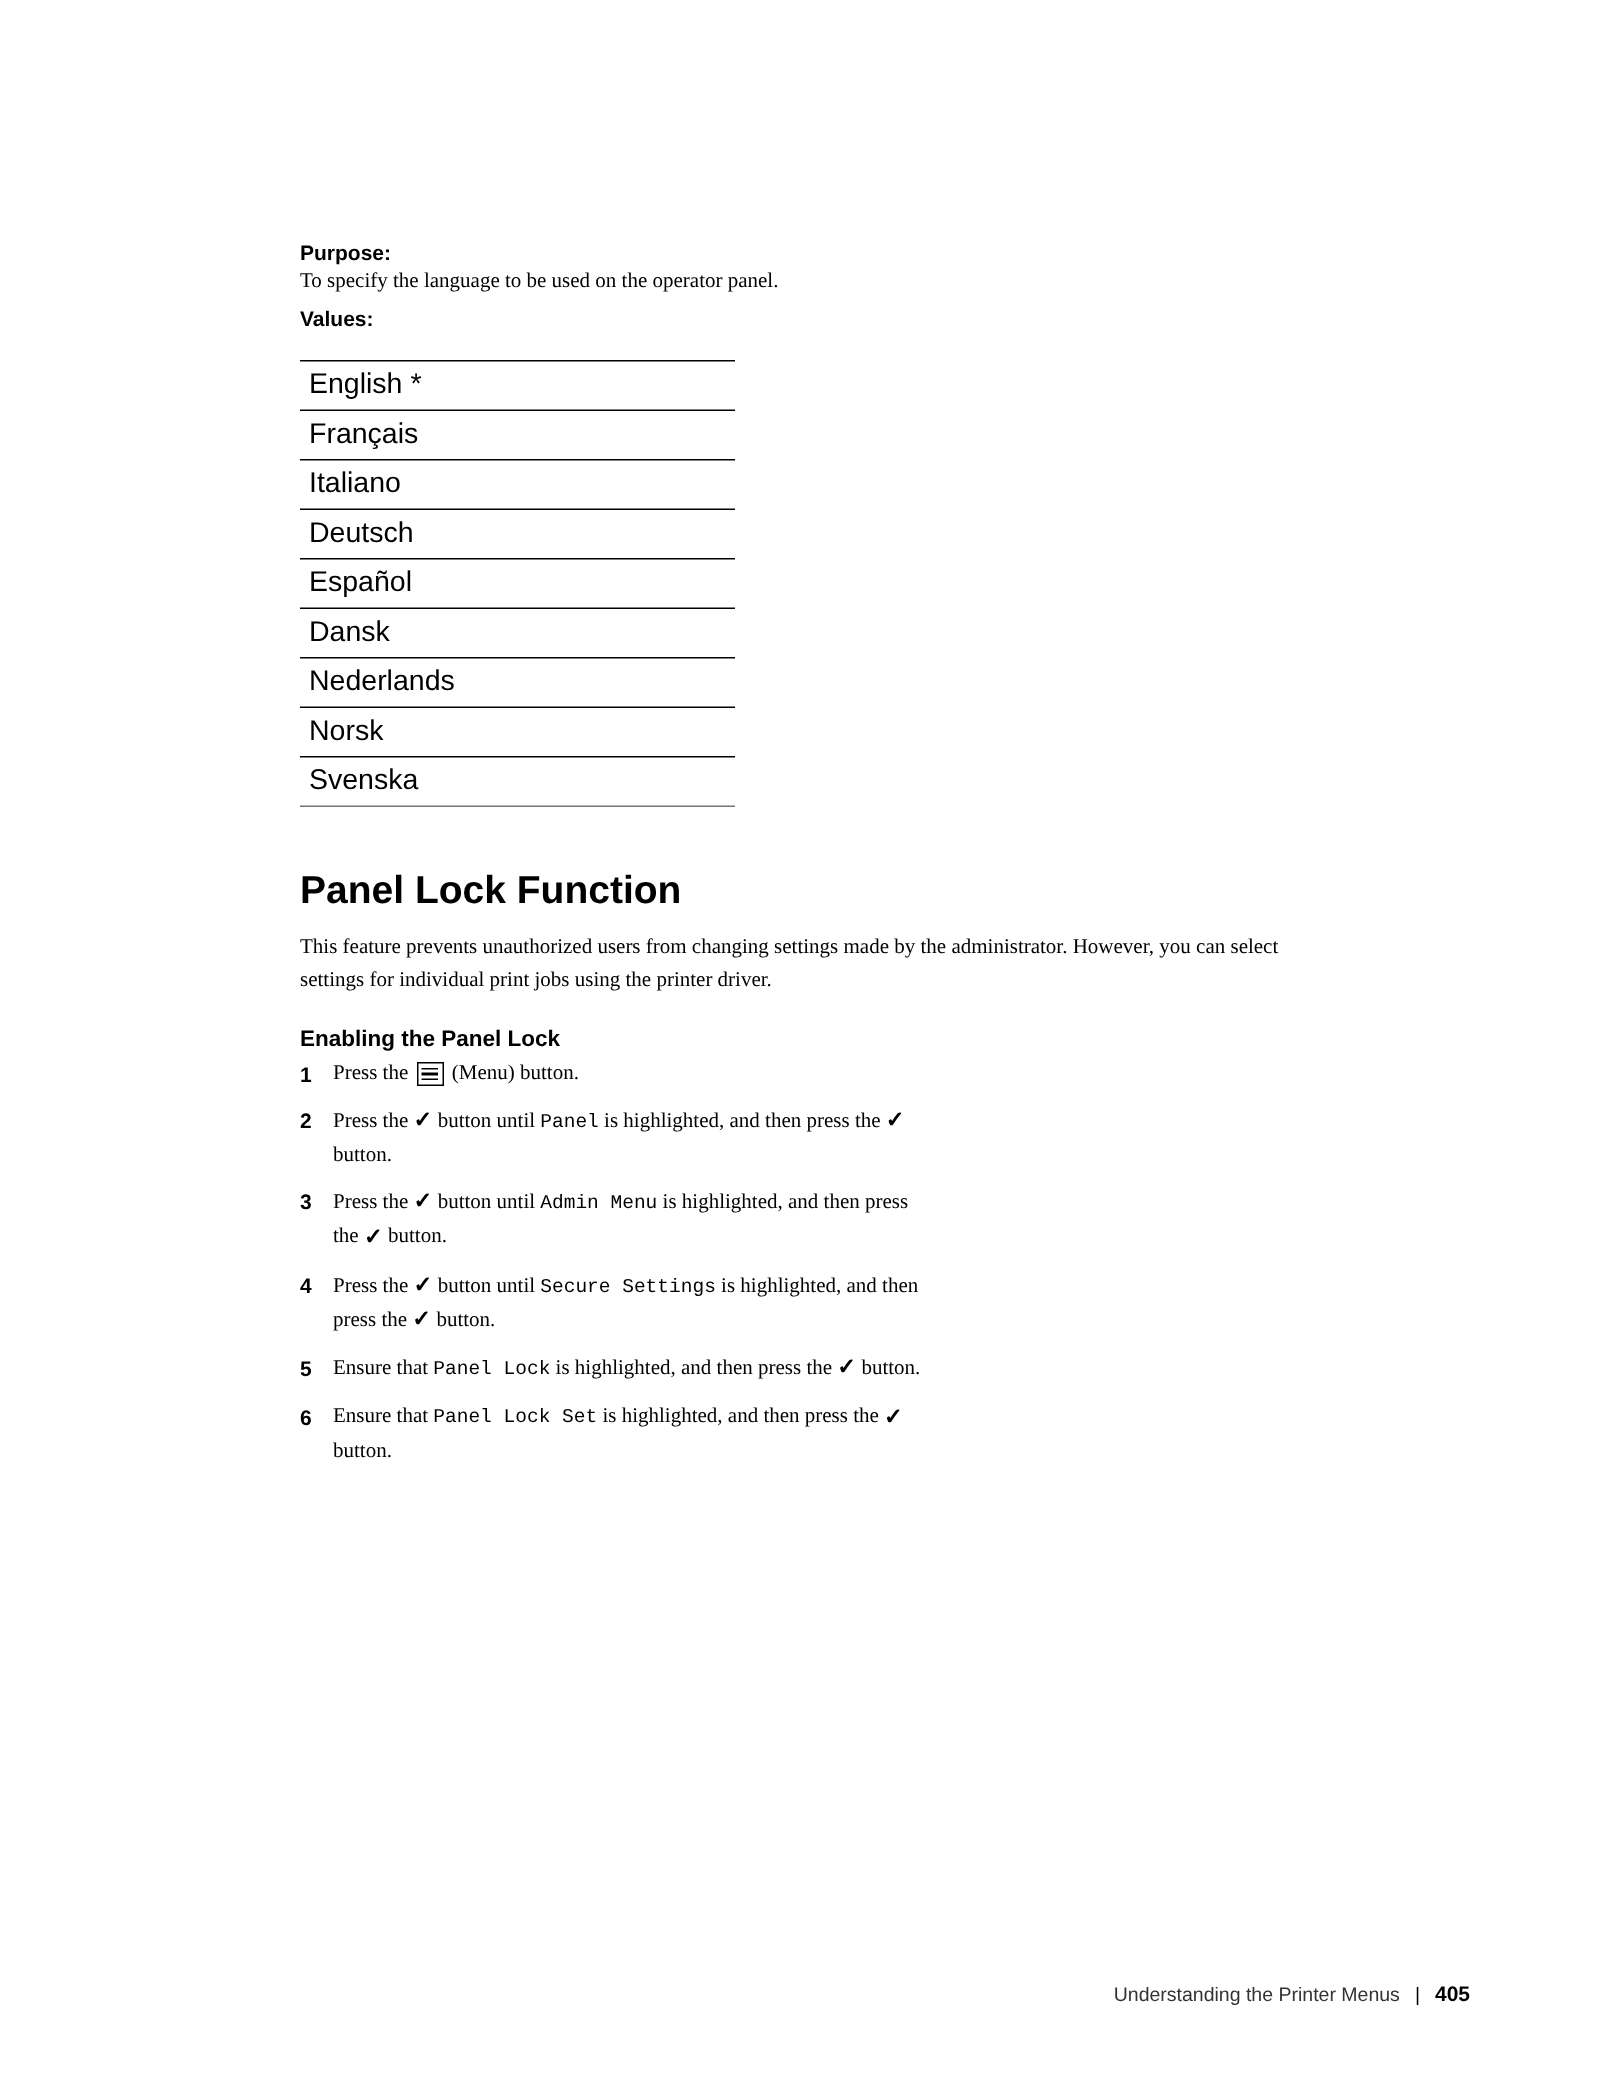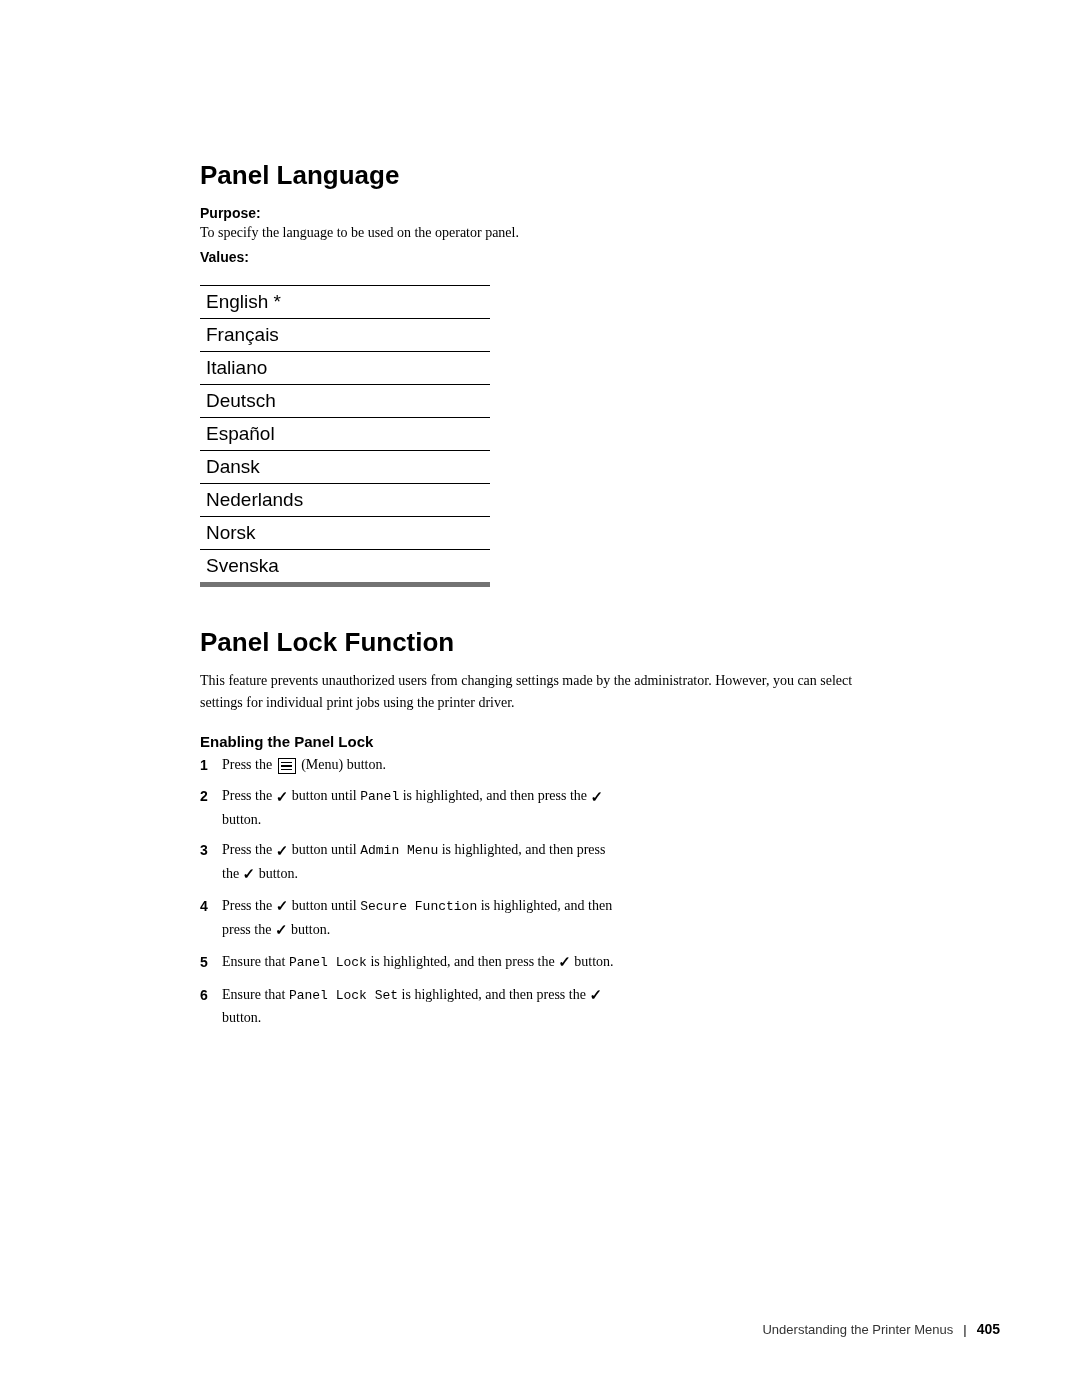--- a/index.html
+++ b/index.html
@@ -53,21 +53,21 @@
       width: 290px;
       border-collapse: collapse;
       margin-top: 16px;
     }
 
     .language-table tr {
       border-top: 1px solid #000;
     }
 
     .language-table tr:last-child {
-      border-bottom: 5px solid #737373;
+      border-bottom: 1px solid #737373;
     }
 
     .language-table td {
       padding: 5px 6px;
       font-size: 19px;
       font-family: 'Arial', sans-serif;
       font-weight: normal;
     }
 
     .section2 {
@@ -127,21 +127,21 @@
     }
 
     .footer {
       position: absolute;
       bottom: 60px;
       left: 0;
       right: 0;
       display: flex;
       justify-content: flex-end;
       align-items: center;
-      padding: 0 80px;
+      padding: 0 100px;
       font-size: 13px;
       font-family: 'Arial', sans-serif;
     }
 
     .footer-text {
       color: #333;
     }
 
     .footer-divider {
       margin: 0 10px;
@@ -152,21 +152,20 @@
       font-weight: bold;
       font-size: 14px;
     }
   </style>
 </head>
 <body>
 
 <div class="page-container">
 
   <div class="section1">
-    <h1 class="section-title">Panel Language</h1>
     <div class="label-bold">Purpose:</div>
     <div class="purpose-text">To specify the language to be used on the operator panel.</div>
     <div class="label-bold values-section">Values:</div>
 
     <table class="language-table">
       <tbody id="language-table-body">
       <tr>
             <td>English *</td>
           </tr>
           <tr>
@@ -217,21 +216,21 @@
         <li>
           <span class="step-num">2</span>
           <span class="step-content"><span>Press the <span style="font-size:15px;font-weight:bold;display:inline-block;vertical-align:middle;">✓</span> button until <code>Panel</code> is highlighted, and then press the <span style="font-size:15px;font-weight:bold;display:inline-block;vertical-align:middle;">✓</span><br>button.</span></span>
         </li>
         <li>
           <span class="step-num">3</span>
           <span class="step-content"><span>Press the <span style="font-size:15px;font-weight:bold;display:inline-block;vertical-align:middle;">✓</span> button until <code>Admin Menu</code> is highlighted, and then press<br>the <span style="font-size:15px;font-weight:bold;display:inline-block;vertical-align:middle;">✓</span> button.</span></span>
         </li>
         <li>
           <span class="step-num">4</span>
-          <span class="step-content"><span>Press the <span style="font-size:15px;font-weight:bold;display:inline-block;vertical-align:middle;">✓</span> button until <code>Secure Function</code> is highlighted, and then<br>press the <span style="font-size:15px;font-weight:bold;display:inline-block;vertical-align:middle;">✓</span> button.</span></span>
+          <span class="step-content"><span>Press the <span style="font-size:15px;font-weight:bold;display:inline-block;vertical-align:middle;">✓</span> button until <code>Secure Settings</code> is highlighted, and then<br>press the <span style="font-size:15px;font-weight:bold;display:inline-block;vertical-align:middle;">✓</span> button.</span></span>
         </li>
         <li>
           <span class="step-num">5</span>
           <span class="step-content"><span>Ensure that <code>Panel Lock</code> is highlighted, and then press the <span style="font-size:15px;font-weight:bold;display:inline-block;vertical-align:middle;">✓</span> button.</span></span>
         </li>
         <li>
           <span class="step-num">6</span>
           <span class="step-content"><span>Ensure that <code>Panel Lock Set</code> is highlighted, and then press the <span style="font-size:15px;font-weight:bold;display:inline-block;vertical-align:middle;">✓</span><br>button.</span></span>
         </li>
       </ol>

